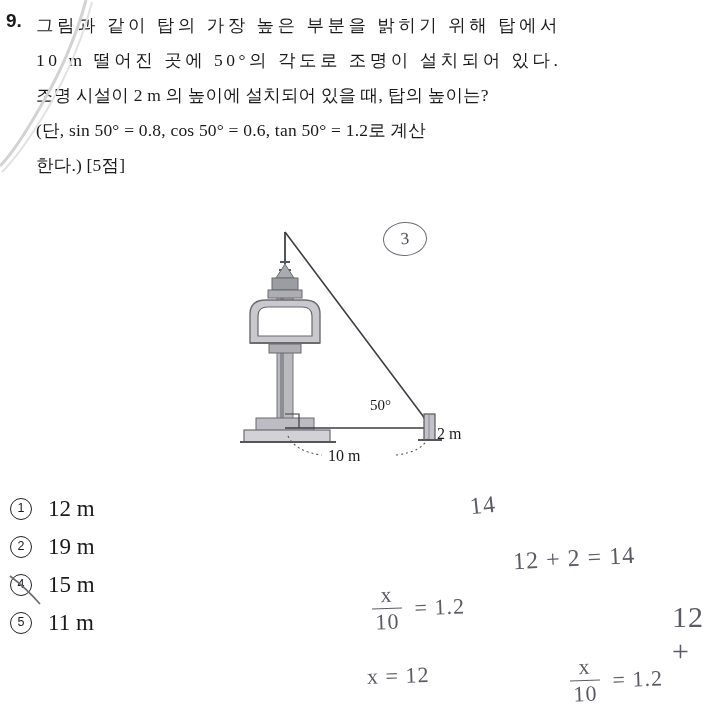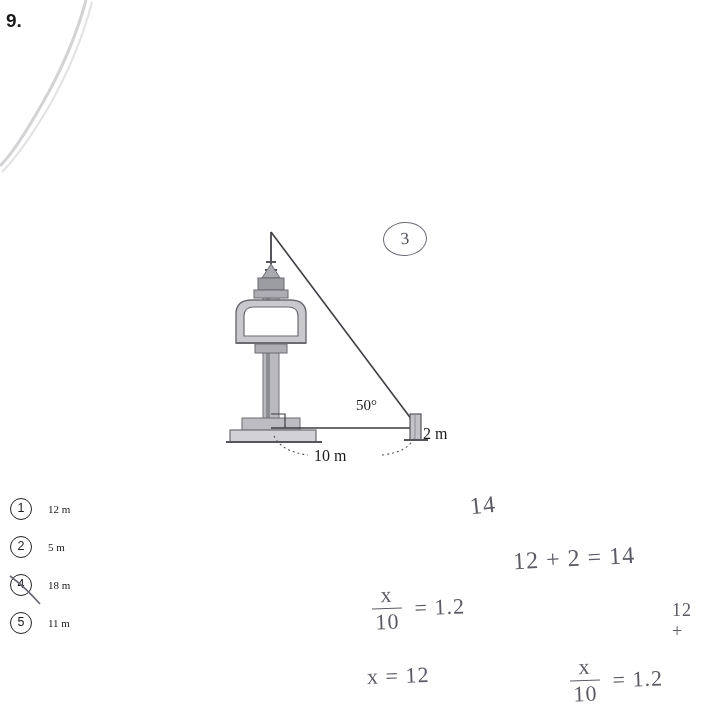--- a/index.html
+++ b/index.html
@@ -40,21 +40,21 @@
     letter-spacing: 0.2px;
   }
   .stem .line {
     white-space: nowrap;
   }
   .stem .sp { letter-spacing: 3.5px; }
 
   
   .figure {
     position: absolute;
-    left: 222px;
+    left: 236px;
     top: 218px;
     width: 260px;
     height: 260px;
   }
   .figure svg { display: block; }
 
   .circled-answer {
     position: absolute;
     left: 383px;
     top: 222px;
@@ -89,34 +89,34 @@
     border: 1.2px solid #222;
     border-radius: 50%;
     font-size: 12.5px;
     line-height: 19px;
     text-align: center;
     margin-right: 16px;
     font-family: "Liberation Sans", sans-serif;
   }
   .choice .txt {
     font-family: "Liberation Serif", serif;
-    font-size: 11px;
+    font-size: 23px;
   }
 
   
   .hand {
     position: absolute;
     font-family: "Liberation Serif", serif;
     color: #5b5b66;
     letter-spacing: 1px;
   }
   .hw1 { left: 470px; top: 492px; font-size: 24px; transform: rotate(-6deg); }
   .hw2 { left: 513px; top: 545px; font-size: 24px; transform: rotate(-3deg); }
   .hw3 { left: 372px; top: 583px; font-size: 22px; transform: rotate(-2deg); }
-  .hw4 { left: 672px; top: 600px; font-size: 18px; }
+  .hw4 { left: 672px; top: 600px; font-size: 30px; }
   .hw5 { left: 367px; top: 663px; font-size: 22px; transform: rotate(-2deg); }
   .hw6 { left: 570px; top: 655px; font-size: 22px; transform: rotate(-2deg); }
 
   .frac {
     display: inline-block;
     text-align: center;
     vertical-align: middle;
     line-height: 1;
   }
   .frac .num { display: block; padding: 0 3px; }
@@ -138,20 +138,27 @@
     pointer-events: none;
   }
 </style>
 </head>
 <body>
 
 <div class="page">
 
   <div class="qnum">9.</div>
 
+  <div class="stem">
+    <div class="line sp">그림과 같이 탑의 가장 높은 부분을 밝히기 위해 탑에서</div>
+    <div class="line sp">10 m 떨어진 곳에 50°의 각도로 조명이 설치되어 있다.</div>
+    <div class="line">조명 시설이 2 m 의 높이에 설치되어 있을 때, 탑의 높이는?</div>
+    <div class="line">(단, sin 50° = 0.8, cos 50° = 0.6, tan 50° = 1.2로 계산</div>
+    <div class="line">한다.) [5점]</div>
+  </div>
 
   <div class="figure">
     <svg width="260" height="260" viewBox="0 0 260 260">
 
       <g stroke="#6b6b72" fill="none">
 
         <rect x="41" y="78" width="16" height="135" fill="#b9b9be" stroke="#74747a" stroke-width="1"></rect>
         <rect x="44" y="78" width="4" height="135" fill="#8d8d94" stroke="none"></rect>
 
         <line x1="49" y1="14" x2="49" y2="46" stroke="#55555c" stroke-width="2"></line>
@@ -194,25 +201,25 @@
 
   <div class="circled-answer">3</div>
 
   <div class="choices">
     <div class="choice">
       <span class="mark">1</span>
       <span class="txt">12 m</span>
     </div>
     <div class="choice">
       <span class="mark">2</span>
-      <span class="txt">5 m</span>
+      <span class="txt">19 m</span>
     </div>
     <div class="choice">
       <span class="mark">4</span>
-      <span class="txt">18 m</span>
+      <span class="txt">15 m</span>
     </div>
     <div class="choice">
       <span class="mark">5</span>
       <span class="txt">11 m</span>
     </div>
   </div>
 
   <svg class="scribble">
     <path d="M4 4 Q20 16 34 32" stroke="#6a6a74" stroke-width="1.6" fill="none"></path>
   </svg>

